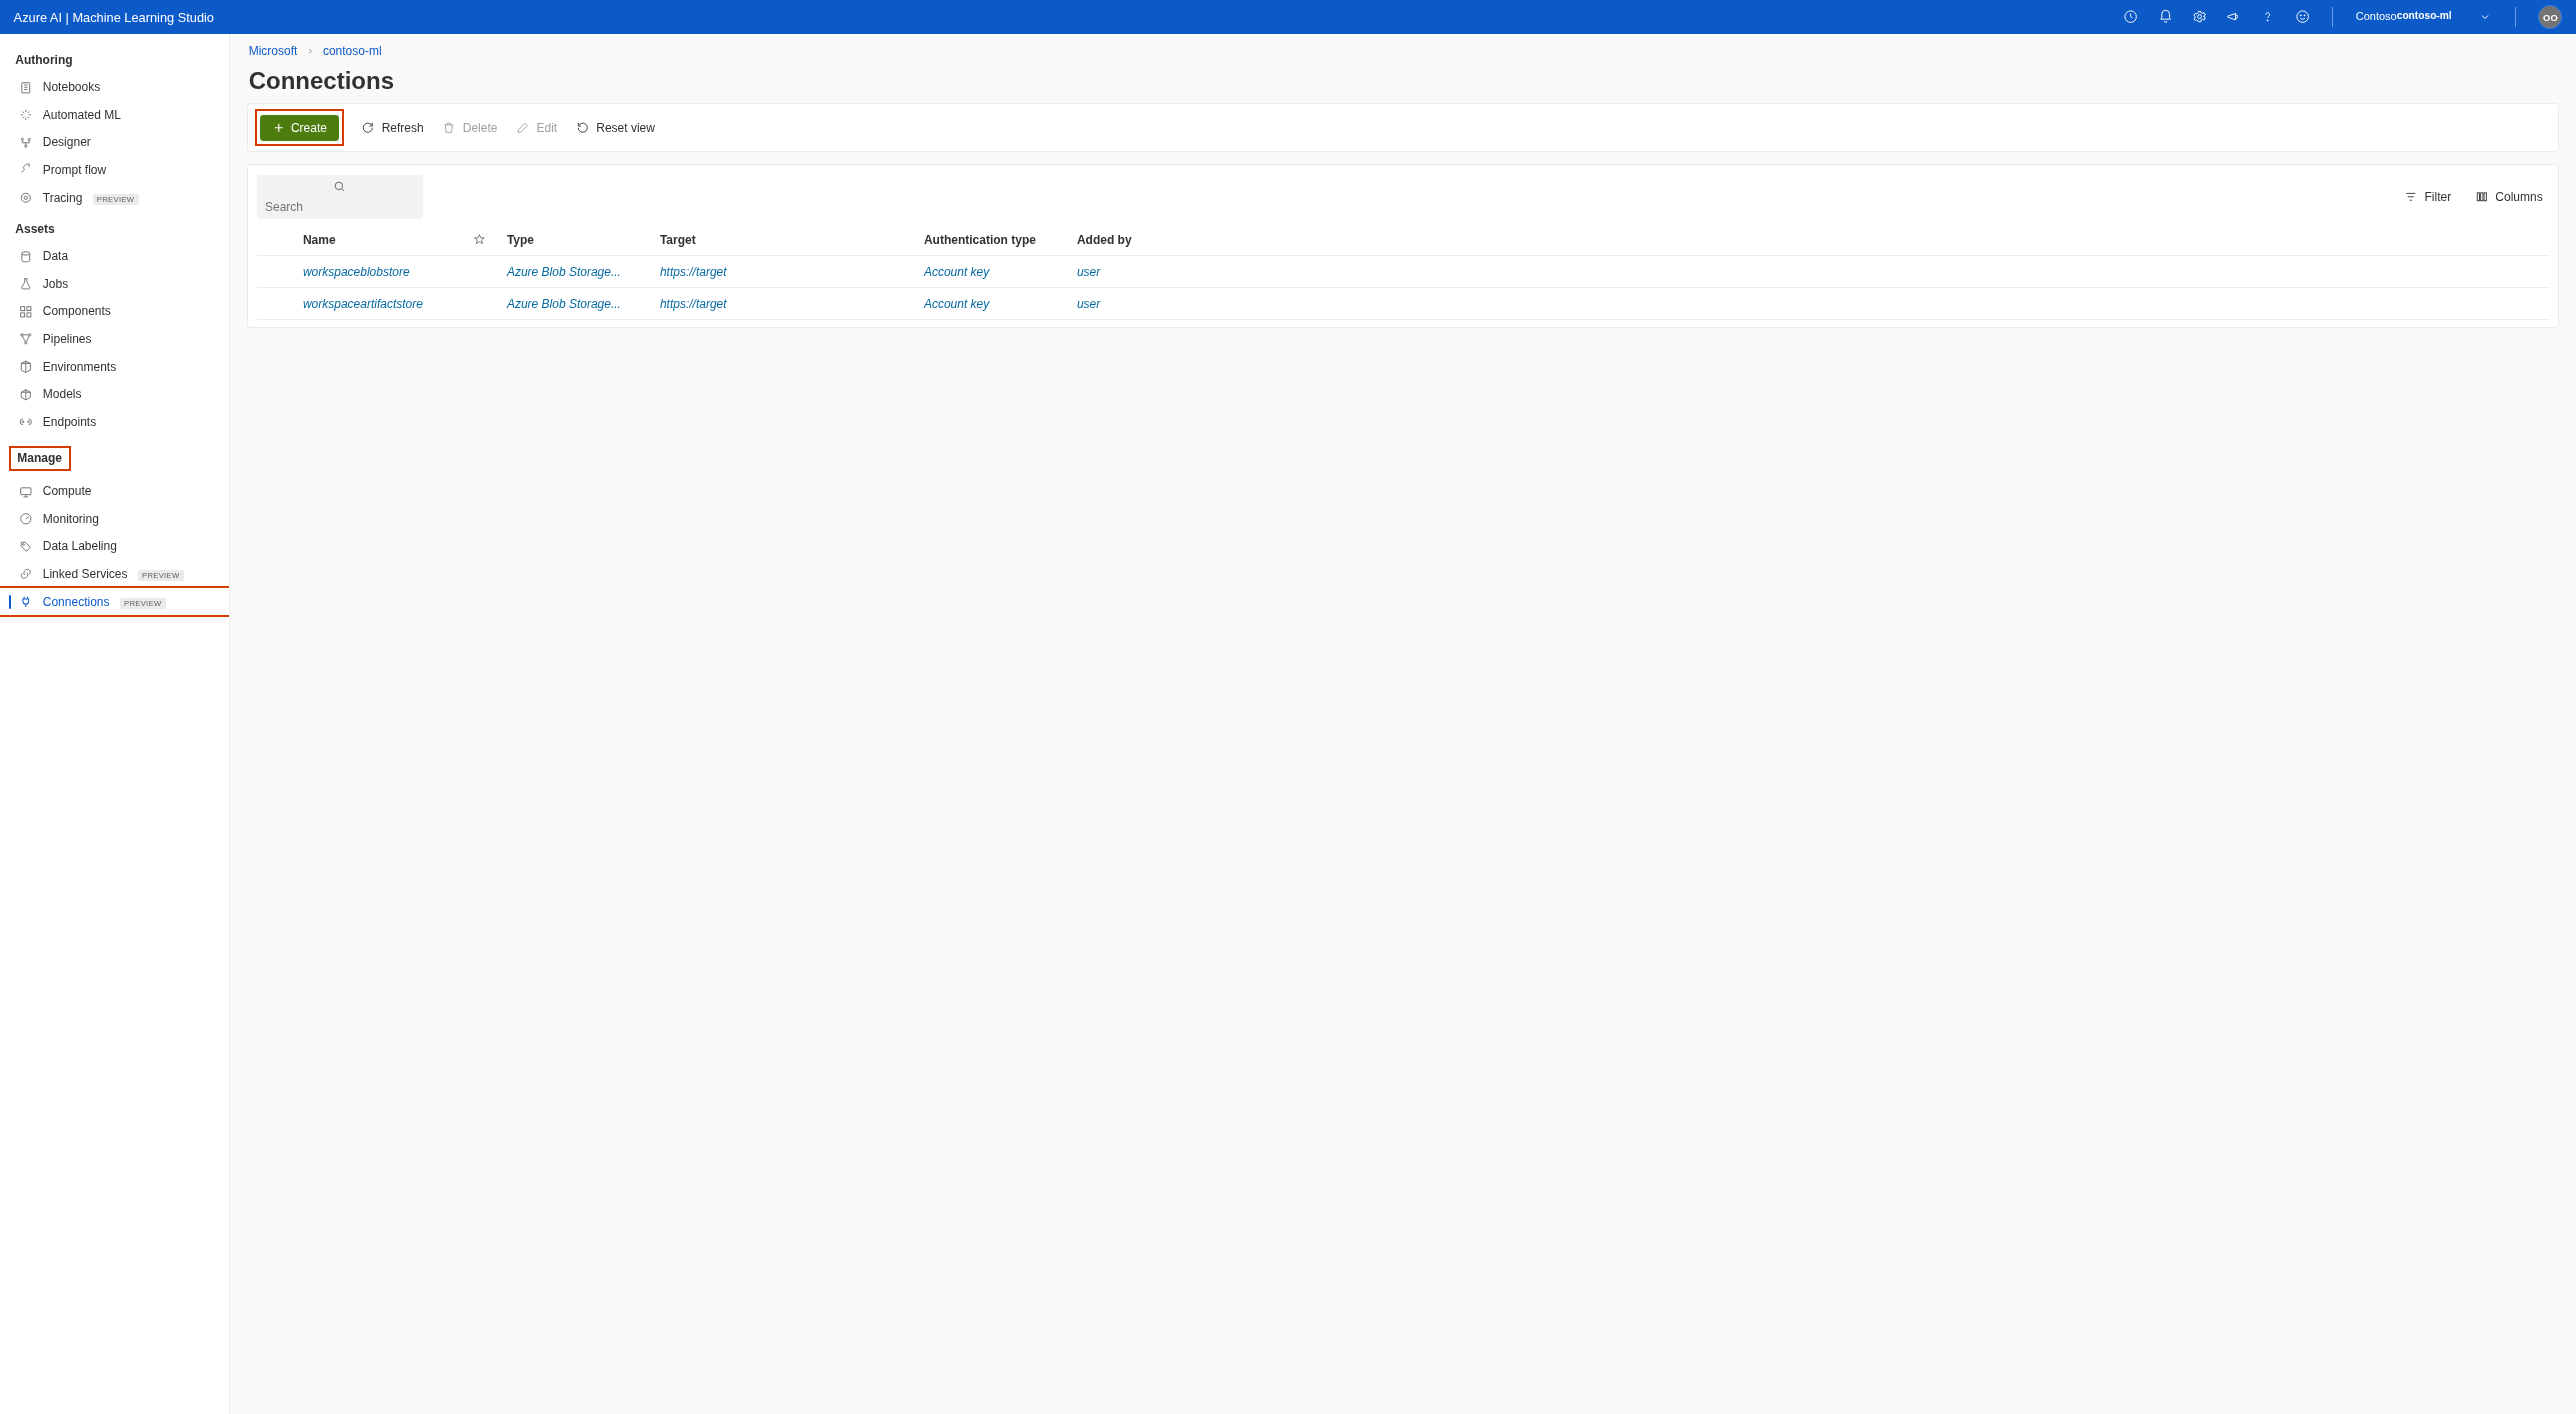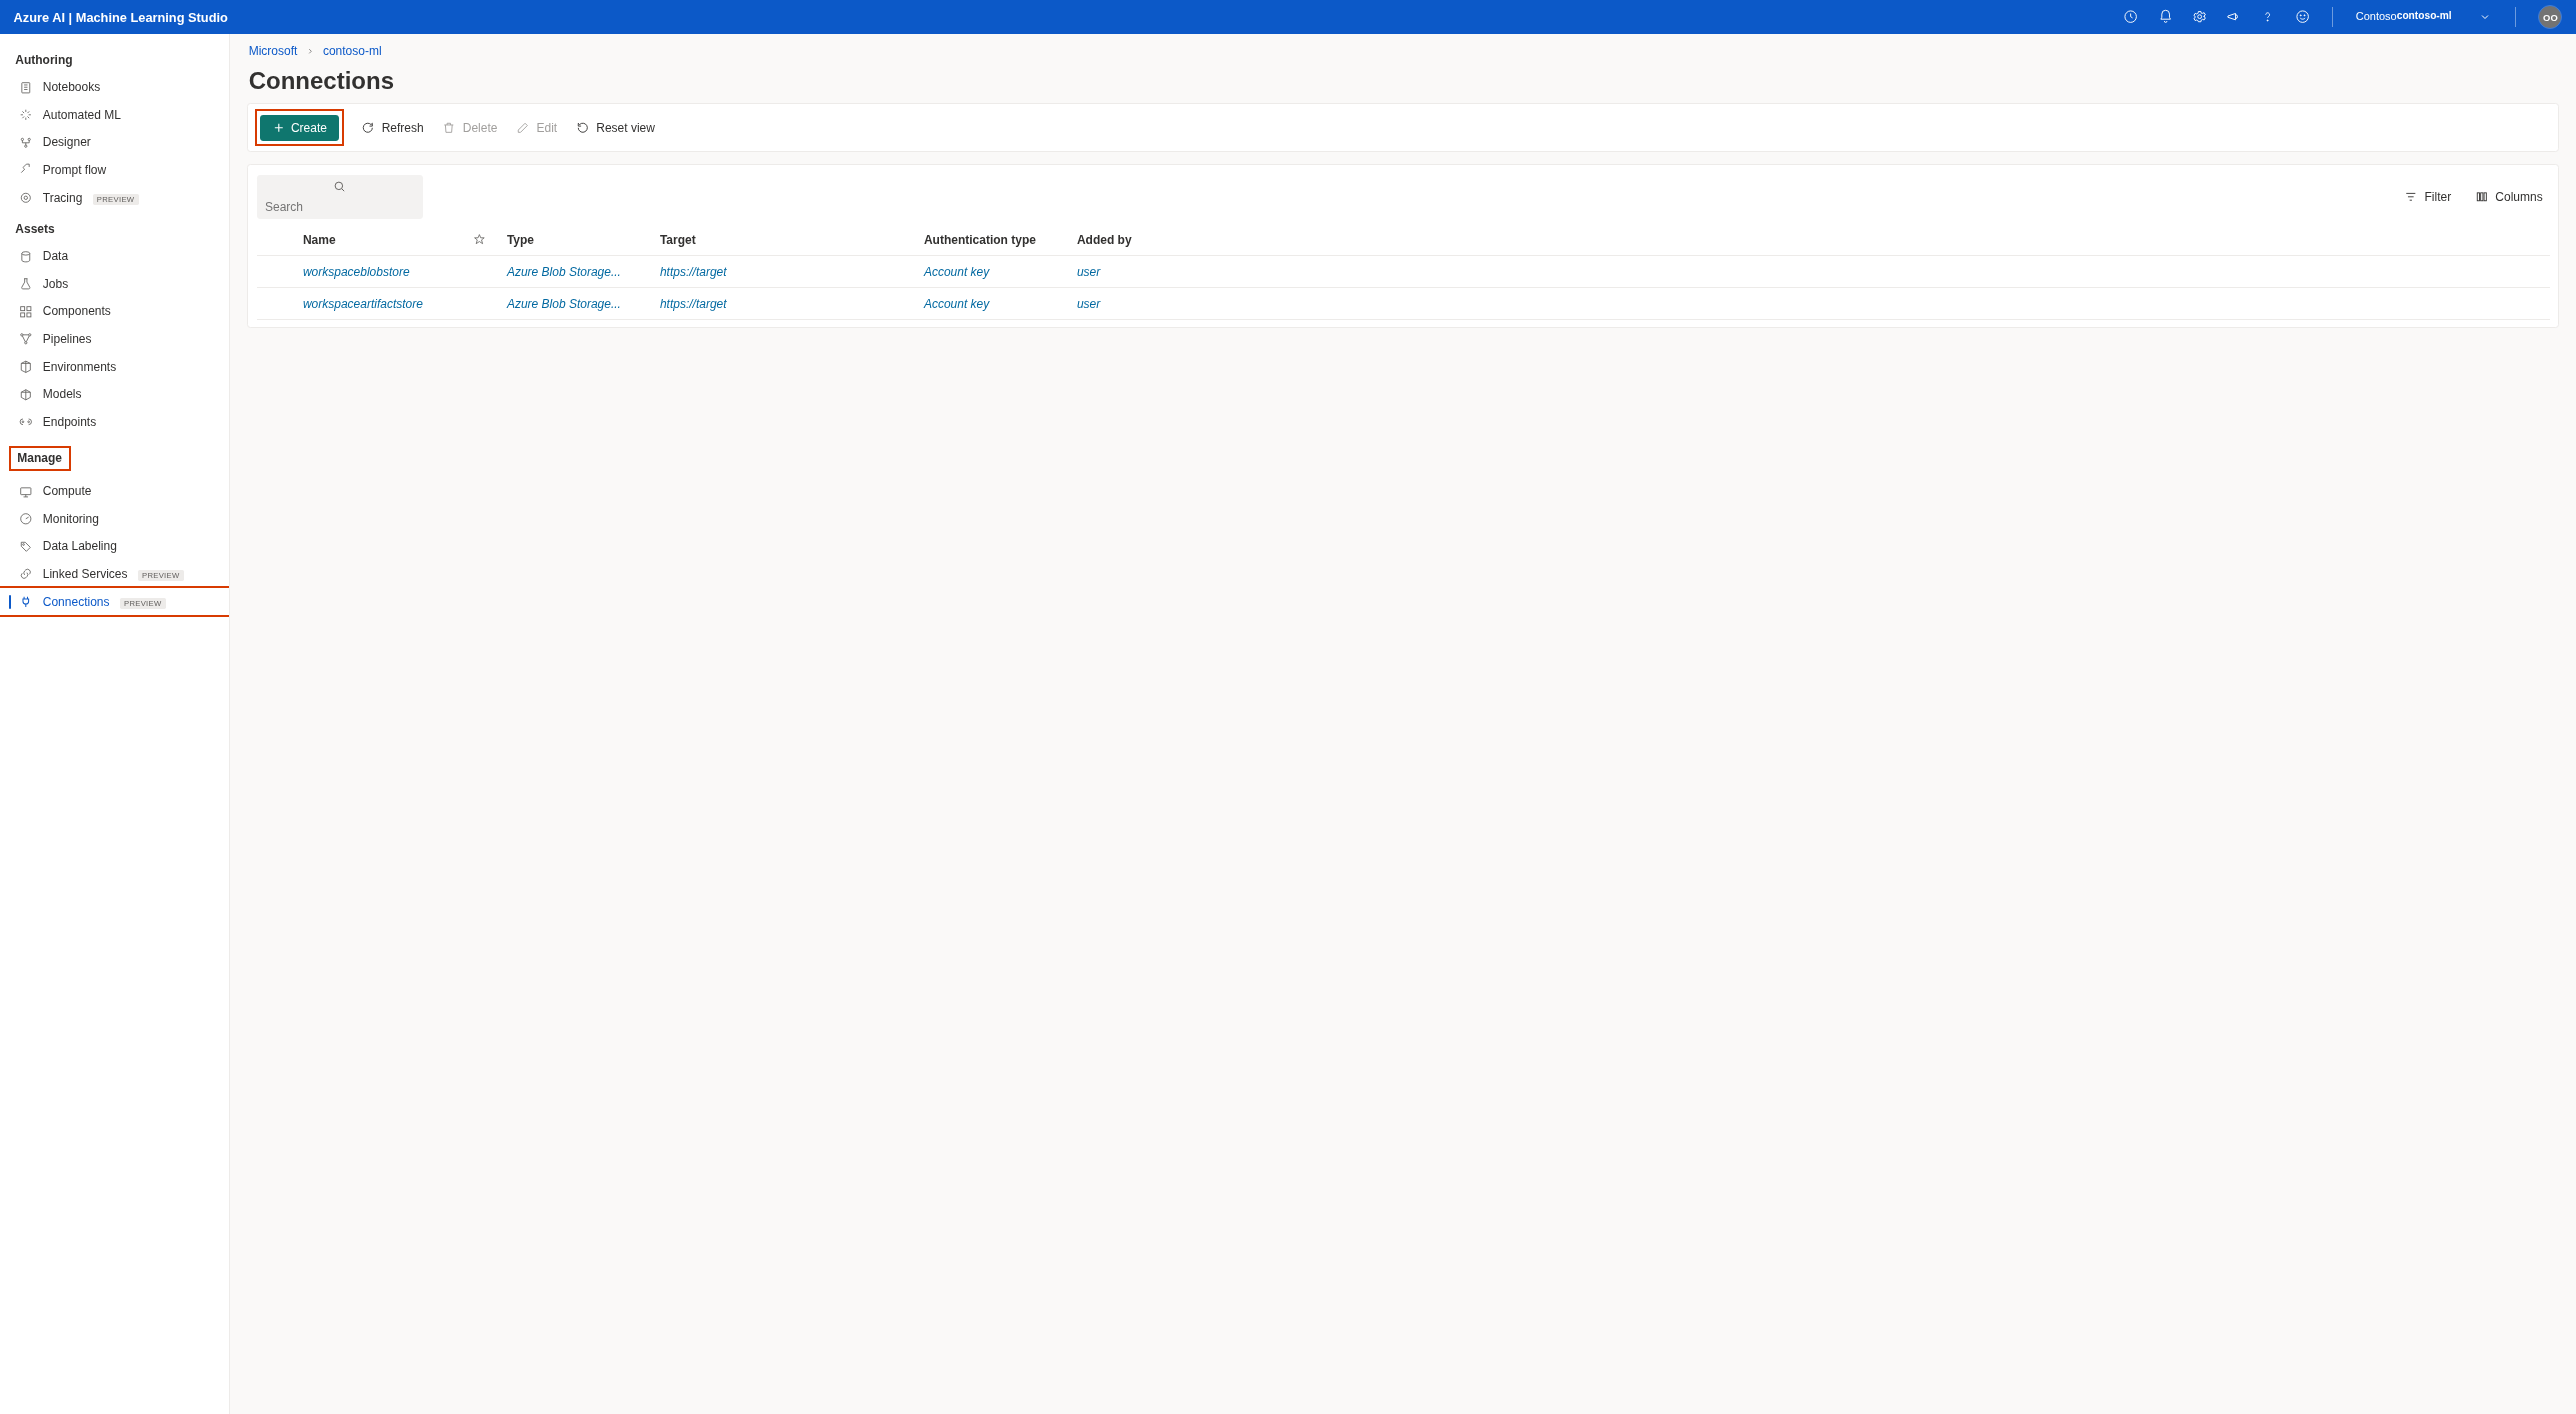--- a/index.html
+++ b/index.html
@@ -1,20 +1,20 @@
 <!DOCTYPE html>
 <html style="font-size:13.6px"><head>
 <meta charset="utf-8">
 <style>
 * { box-sizing: border-box; margin: 0; padding: 0; }
 body { font-family: "Segoe UI", -apple-system, sans-serif; font-size: 12px; color: #323130; background: #faf9f8; }
 
 
 .topbar { height: 34px; background: #0c59c8; color: #fff; display: flex; align-items: center; padding: 0 13.6px; }
-.topbar-title { font-size: 12.8px; font-weight: 700; flex: 0 0 auto; }
+.topbar-title { font-size: 12.8px; font-weight: 400; flex: 0 0 auto; }
 .topbar-spacer { flex: 1; }
 .topbar-icons { display: flex; align-items: center; gap: 19px; }
 .topbar-icon { width: 15.3px; height: 15.3px; cursor: pointer; display: flex; align-items: center; justify-content: center; }
 .topbar-divider { width: 0.9px; height: 20.4px; background: rgba(255,255,255,0.4); margin: 0 3.4px; }
 .topbar-org { display: flex; flex-direction: row; line-height: 1.2; margin-right: 6.8px; }
 .topbar-org-name { font-size: 11px; }
 .topbar-org-sub { font-size: 10.2px; font-weight: 600; }
 .topbar-chev { cursor: pointer; }
 .topbar-avatar { width: 24px; height: 24px; border-radius: 50%; background: #737373; color: #fff; display: flex; align-items: center; justify-content: center; font-size: 9.4px; font-weight: 600; border: 1.7px solid #3a7de0; cursor: pointer; }
 
@@ -38,21 +38,21 @@
 
 
 .main { flex: 1; padding: 10.2px 17px 17px 17px; overflow-y: auto; }
 .breadcrumb { display: flex; align-items: center; gap: 8.5px; font-size: 12px; margin-bottom: 8.5px; padding-left: 1.7px;}
 .breadcrumb a { color: #0c59c8; text-decoration: none; cursor: pointer; }
 .breadcrumb-sep { color: #605e5c; }
 .page-title { font-size: 24px; font-weight: 600; margin-bottom: 8.5px; padding-left: 1.7px;}
 
 
 .toolbar-card { background: #fff; border: 0.9px solid #edebe9; border-radius: 3.4px; padding: 5.1px 6.8px; display: flex; align-items: center; gap: 15.3px; margin-bottom: 12px;}
-.btn-primary { background: #0f766e; color: #fff; border: none; border-radius: 3.4px; padding: 6px 12px; font-size: 12px; display: flex; align-items: center; gap: 5.1px; cursor: pointer; }
+.btn-primary { background: #4d7c0f; color: #fff; border: none; border-radius: 3.4px; padding: 6px 12px; font-size: 12px; display: flex; align-items: center; gap: 5.1px; cursor: pointer; }
 .btn-primary-wrap { display:inline-block; padding: 0px; }
 .toolbar-btn { display: flex; align-items: center; gap: 6.8px; color: #323130; cursor: pointer; font-size: 12px; padding: 3.4px 1.7px;}
 .toolbar-btn.disabled { color: #a19f9d; cursor: default; }
 .toolbar-btn-icon { width: 13.6px; height: 13.6px; display:flex; align-items:center; justify-content:center;}
 
 
 .table-card { background: #fff; border: 0.9px solid #edebe9; border-radius: 3.4px; padding: 6.8px 8.5px;}
 .table-top { display: flex; align-items: center; justify-content: space-between; padding: 3.4px 5.1px 5.1px 0;}
 .search-wrap { display: flex; align-items: center; background: #f3f2f1; border-radius: 3.4px; padding: 5.1px 8.5px; width: 166px; gap: 6.8px; flex-direction: column;}
 .search-input { border: none; outline: none; background: transparent; font-size: 12px; width: 100%; color: #323130;}

